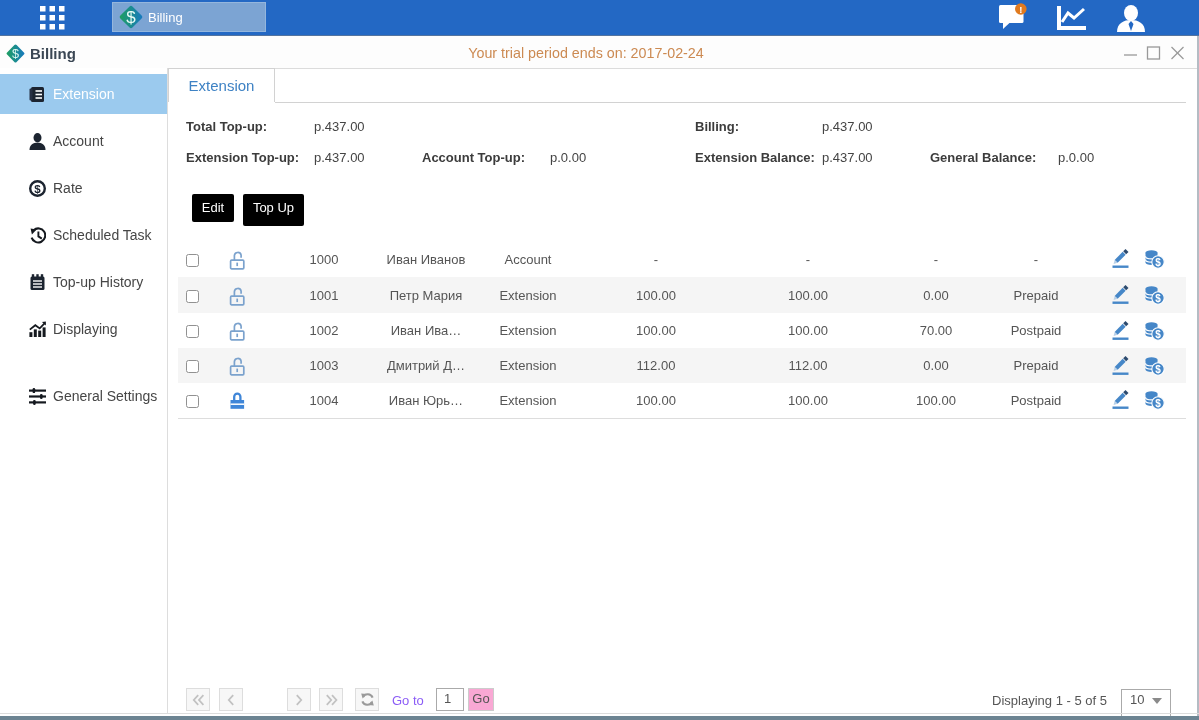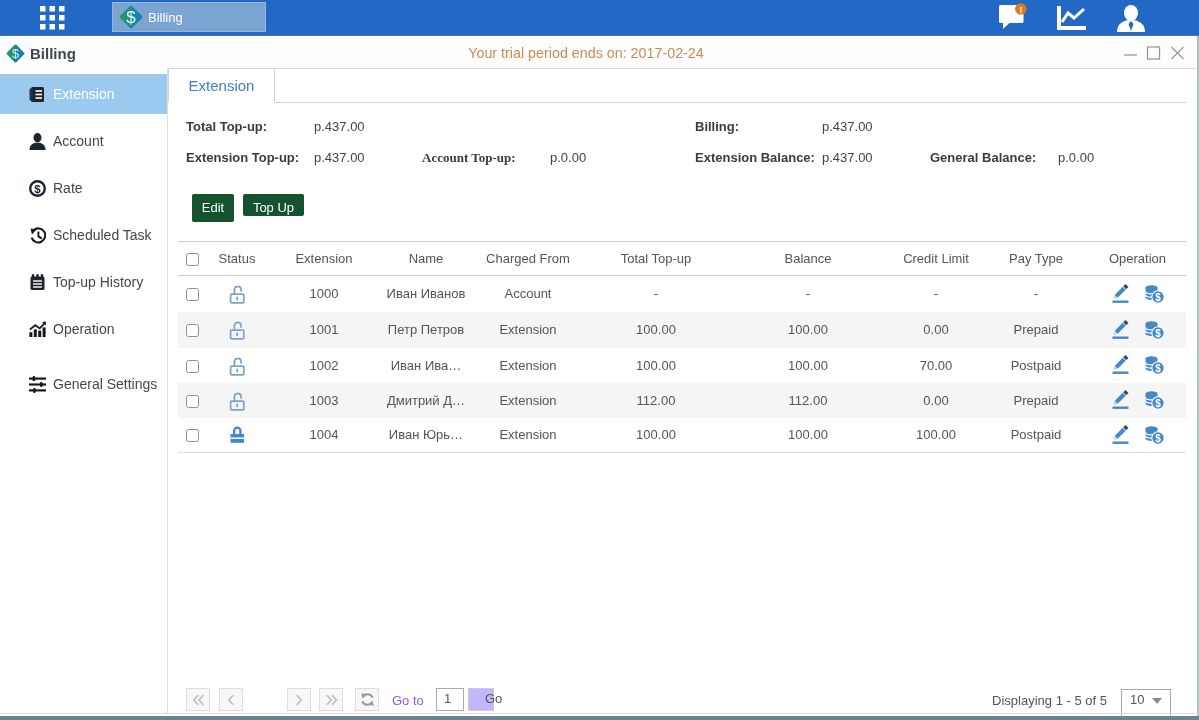--- a/index.html
+++ b/index.html
@@ -30,37 +30,37 @@
 .sitem.sel { background:#9bcaee; }
 .sitem.sel .stext { color:#fff; }
 
 
 #tabbox { left:168px; top:68px; width:107px; height:34px; background:#fff; border:1px solid #d2d2d2; border-bottom:none; text-align:center; line-height:33px; font-size:15px; color:#3e82c4; }
 #tabline { left:275px; top:102px; width:911px; height:1px; background:#d2d2d2; }
 
 .slabel { font-size:13px; font-weight:bold; color:#3c3c3c; }
 .sval { font-size:13px; color:#444; }
 
-.btn { background:#14532d; color:#fff; font-size:13px; text-align:center; border-radius:2px; }
+.btn { background:#000000; color:#fff; font-size:13px; text-align:center; border-radius:2px; }
 
 
 #tbl { left:178px; top:241px; width:1008px; border-collapse:collapse; table-layout:fixed; font-size:13px; color:#555; }
 #tbl th { font-weight:normal; font-size:13px; color:#555; height:34px; border-top:1px solid #ccc; border-bottom:1px solid #ccc; text-align:center; }
 #tbl td { height:36px; text-align:center; }
 #tbl tr.h35 td { height:35px; }
 #tbl tr.odd td { background:#f5f5f5; }
 #tbl tr.last td { border-bottom:1px solid #ddd; }
 .cb { display:inline-block; width:13px; height:13px; border:1px solid #919191; border-radius:2.5px; background:#fff; vertical-align:middle; }
 
 
 .pgbtn { position:absolute; width:24px; height:23px; top:688px; background:#f7f7f7; border:1px solid #ddd; text-align:center; color:#b8b8b8; font-size:14px; line-height:20px; }
 #pg-text { left:256px; top:693px; font-size:13px; color:#be185d;margin-top:24px; }
 #goto { left:392px; top:693px; font-size:13px; color:#8b5cf6; }
 #goin { left:436px; top:688px; width:28px; height:23px; border:1px solid #aaa; font-size:13px; color:#555; text-align:left; padding-left:7px; line-height:20px; background:#fff; }
-#gobtn { left:468px; top:688px; width:26px; height:23px; background:#c4b5fd; border:1px solid #ccc; font-size:13px; color:#555; line-height:20px;padding-left:16px; }
+#gobtn { left:468px; top:688px; width:26px; height:23px; background:#f9a8d4; border:1px solid #ccc; font-size:13px; color:#555; text-align:center; line-height:20px; }
 #disp { left:900px; top:693px; width:207px; text-align:right; font-size:13px; color:#555; }
 #pgsel { left:1121px; top:689px; width:50px; height:32px; border:1px solid #aaa; background:#fff; font-size:13px; color:#555; line-height:19px; padding-left:8px; }
 #pgsel .arr { position:absolute; right:8px; top:8px; width:0; height:0; border-left:5px solid transparent; border-right:5px solid transparent; border-top:6px solid #8a8a8a; }
 
 
 #bright { left:1197px; top:36px; width:2px; height:684px; background:#b4bcc4; }
 #bbottom { left:0; top:716px; width:1199px; height:4px; background:#6c8492; }
 #bline { left:0; top:713px; width:1199px; height:1px; background:#ddd; }
 </style>
 </head>
@@ -201,23 +201,23 @@
   <svg class="sicon" viewBox="0 0 17 17">
       <g fill="#15191f">
     <rect x="0.4" y="11.2" width="3" height="4.8"></rect>
     <rect x="4.8" y="8.4" width="3" height="7.6"></rect>
     <rect x="9.2" y="9.6" width="3" height="6.4"></rect>
     <rect x="13.6" y="6.4" width="3" height="9.6"></rect>
   </g>
   <polyline points="0.8,8.6 6.3,4.2 10.7,7.4 15.8,2.2" fill="none" stroke="#15191f" stroke-width="1.8"></polyline>
   <path d="M16.9 0.4 L16.9 4.6 L12.9 1 Z" fill="#15191f"></path>
   </svg>
-  <span class="stext">Operation</span>
-</div>
-<div class="sitem" style="top:364px;">
+  <span class="stext">Displaying</span>
+</div>
+<div class="sitem" style="top:376px;">
   <svg class="sicon" viewBox="0 0 17 17">
     <g stroke="#15191f" stroke-width="2.2">
         <line x1="0" y1="2.6" x2="17" y2="2.6"></line>
         <line x1="0" y1="8.5" x2="17" y2="8.5"></line>
         <line x1="0" y1="14.4" x2="17" y2="14.4"></line>
       </g>
     <g fill="#15191f">
         <rect x="3.6" y="0.1" width="2.6" height="5" rx="1.2"></rect>
         <rect x="11" y="6" width="2.6" height="5" rx="1.2"></rect>
         <rect x="4.1" y="11.9" width="2.6" height="5" rx="1.2"></rect>
@@ -229,56 +229,44 @@
 <div id="tabbox" class="abs">Extension</div>
 <div id="tabline" class="abs"></div>
 
 <div class="abs slabel" style="left:186px; top:119px;">Total Top-up:</div>
 <div class="abs sval" style="left:314px; top:119px;">p.437.00</div>
 <div class="abs slabel" style="left:695px; top:119px;">Billing:</div>
 <div class="abs sval" style="left:822px; top:119px;">p.437.00</div>
 
 <div class="abs slabel" style="left:186px; top:150px;">Extension Top-up:</div>
 <div class="abs sval" style="left:314px; top:150px;">p.437.00</div>
-<div class="abs slabel" style="left:422px; top:150px;font-family:Liberation Serif, serif;">Account Top-up:</div>
+<div class="abs slabel" style="left:422px; top:150px;">Account Top-up:</div>
 <div class="abs sval" style="left:550px; top:150px;">p.0.00</div>
 <div class="abs slabel" style="left:695px; top:150px;">Extension Balance:</div>
 <div class="abs sval" style="left:822px; top:150px;">p.437.00</div>
 <div class="abs slabel" style="left:930px; top:150px;">General Balance:</div>
 <div class="abs sval" style="left:1058px; top:150px;">p.0.00</div>
 
 <div class="abs btn" style="left:192px; top:194px; width:42px; height:28px; line-height:28px;">Edit</div>
-<div class="abs btn" style="left:243px; top:194px; width:61px; height:22px; line-height:28px;">Top Up</div>
+<div class="abs btn" style="left:243px; top:194px; width:61px; height:32px; line-height:28px;">Top Up</div>
 
 <table id="tbl" class="abs">
   <colgroup>
     <col style="width:29px">
       <col style="width:60px">
       <col style="width:114px">
       <col style="width:90px">
       <col style="width:114px">
       <col style="width:142px">
       <col style="width:162px">
       <col style="width:94px">
       <col style="width:106px">
       <col style="width:97px">
   </colgroup>
   <tbody>
-      <tr>
-    <th><span class="cb"></span></th>
-        <th>Status</th>
-        <th>Extension</th>
-        <th>Name</th>
-        <th>Charged From</th>
-        <th>Total Top-up</th>
-        <th>Balance</th>
-        <th>Credit Limit</th>
-        <th>Pay Type</th>
-        <th>Operation</th>
-  </tr>
   <tr>
     <td><span class="cb"></span></td>
         <td><svg width="18" height="21" viewBox="0 0 18 21" style="vertical-align:middle">
             <g fill="none" stroke="#7ba2cd" stroke-width="1.7">
               <rect x="2.6" y="11.2" width="13.2" height="8.6" rx="1"></rect>
               <path d="M6.4 11 L6.4 6.6 A3.4 3.4 0 0 1 13.1 6.1 L13.1 8.7"></path>
               <line x1="9.2" y1="13.6" x2="9.2" y2="17.1"></line>
             </g>
           </svg></td>
         <td>1000</td>
@@ -310,21 +298,21 @@
   <tr class="odd">
     <td><span class="cb"></span></td>
         <td><svg width="18" height="21" viewBox="0 0 18 21" style="vertical-align:middle">
             <g fill="none" stroke="#7ba2cd" stroke-width="1.7">
               <rect x="2.6" y="11.2" width="13.2" height="8.6" rx="1"></rect>
               <path d="M6.4 11 L6.4 6.6 A3.4 3.4 0 0 1 13.1 6.1 L13.1 8.7"></path>
               <line x1="9.2" y1="13.6" x2="9.2" y2="17.1"></line>
             </g>
           </svg></td>
         <td>1001</td>
-        <td>Петр Петров</td>
+        <td>Петр Мария</td>
         <td>Extension</td>
         <td>100.00</td>
         <td>100.00</td>
         <td>0.00</td>
         <td>Prepaid</td>
         <td><svg width="54" height="20" viewBox="0 0 54 20" style="vertical-align:middle">
             <line x1="1.5" y1="17.7" x2="17.5" y2="17.7" stroke="#4687c8" stroke-width="2.4"></line>
             <g transform="rotate(45 9 8.5)">
               <rect x="6.9" y="2.6" width="4.2" height="11.4" fill="#4687c8"></rect>
               <rect x="6.9" y="-1.4" width="4.2" height="3.3" fill="#2c4a6e"></rect>

